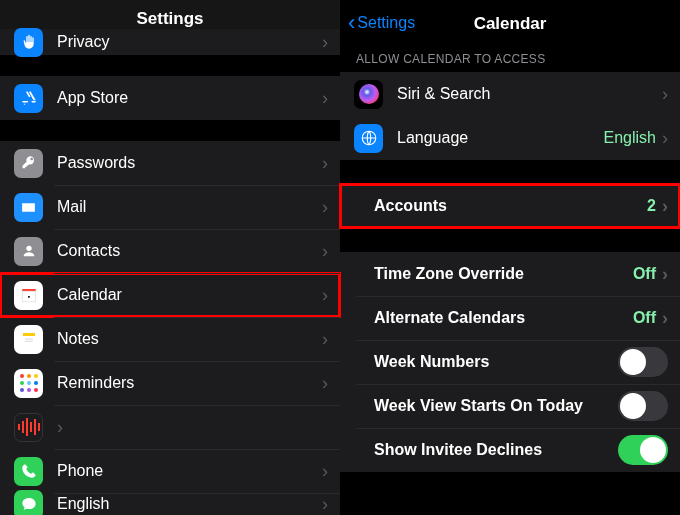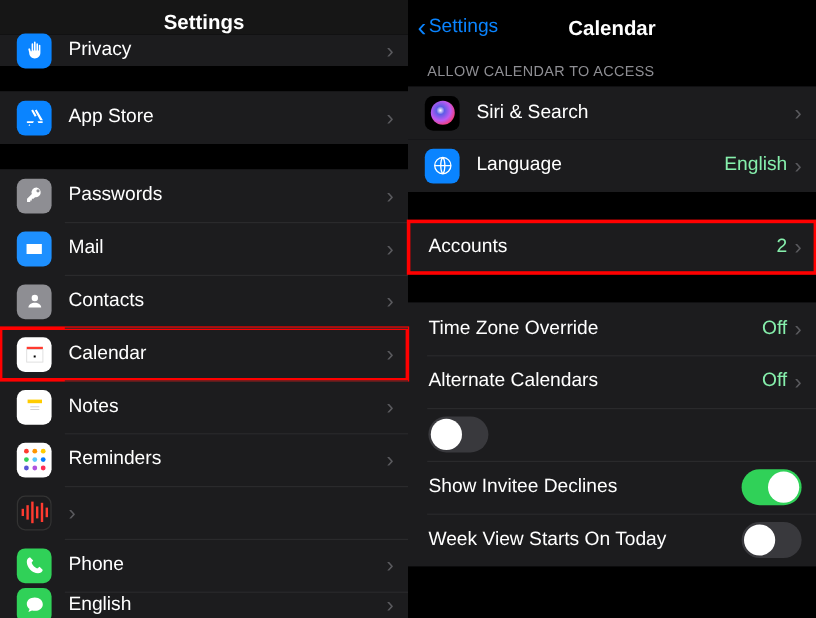--- a/index.html
+++ b/index.html
@@ -63,21 +63,21 @@
   .row + .row::before {
     content: "";
     position: absolute;
     left: 54px;
     right: 0;
     top: 0;
     height: 1px;
     background: #2a2a2c;
   }
   .row.no-icon + .row.no-icon::before { left: 16px; }
-  .row.no-icon { padding-left: 17px; }
+  .row.no-icon { padding-left: 34px; font-weight: bold; }
   .group-gap { height: 24px; background:#000; }
 
   .icon {
     width: 29px;
     height: 29px;
     border-radius: 7px;
     margin-right: 14px;
     flex-shrink: 0;
     display: flex;
     align-items: center;
@@ -348,34 +348,35 @@
       <span class="chevron">›</span>
     </div>
 
     <div class="row no-icon">
       <span class="label">Alternate Calendars</span>
       <span class="value">Off</span>
       <span class="chevron">›</span>
     </div>
 
     <div class="row no-icon">
+      <span class="label">Week Numbers</span>
+      <div class="toggle">
+          <div class="knob"></div>
+        </div>
+    </div>
+
+    <div class="row no-icon">
+      <span class="label">Week View Starts On Today</span>
       <div class="toggle">
           <div class="knob"></div>
         </div>
     </div>
 
     <div class="row no-icon">
       <span class="label">Show Invitee Declines</span>
       <div class="toggle on">
           <div class="knob"></div>
         </div>
     </div>
 
-    <div class="row no-icon">
-      <span class="label">Week View Starts On Today</span>
-      <div class="toggle">
-          <div class="knob"></div>
-        </div>
-    </div>
-
   </div>
 
 </div>
 
 </body></html>

